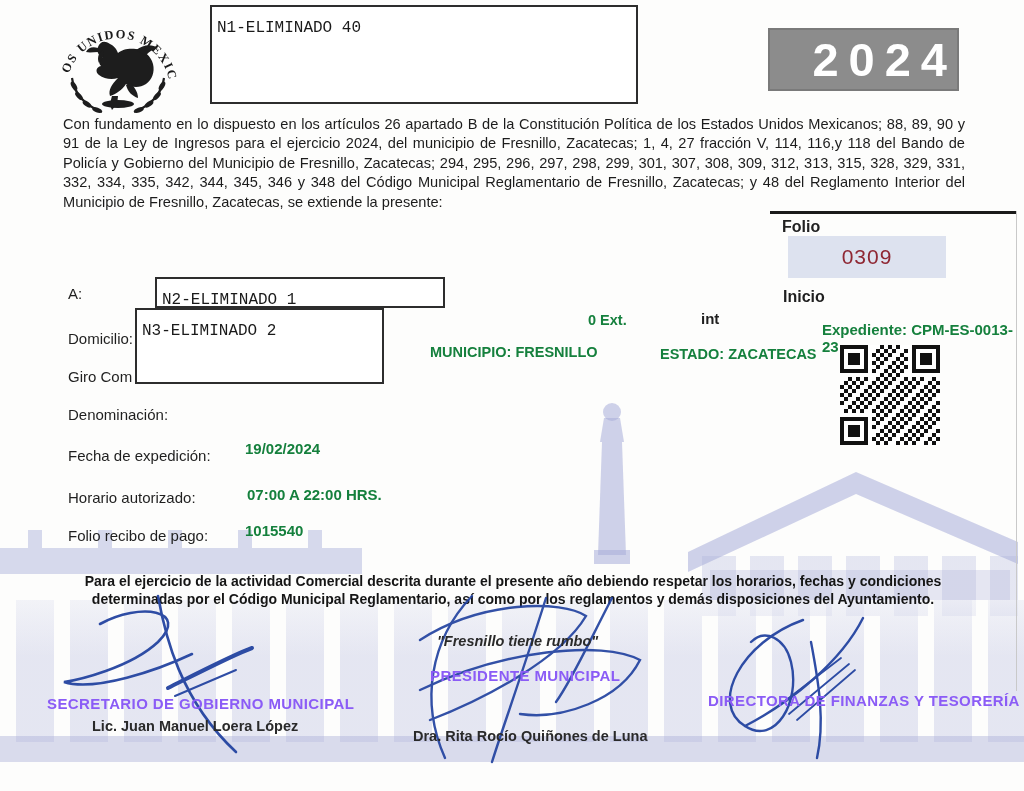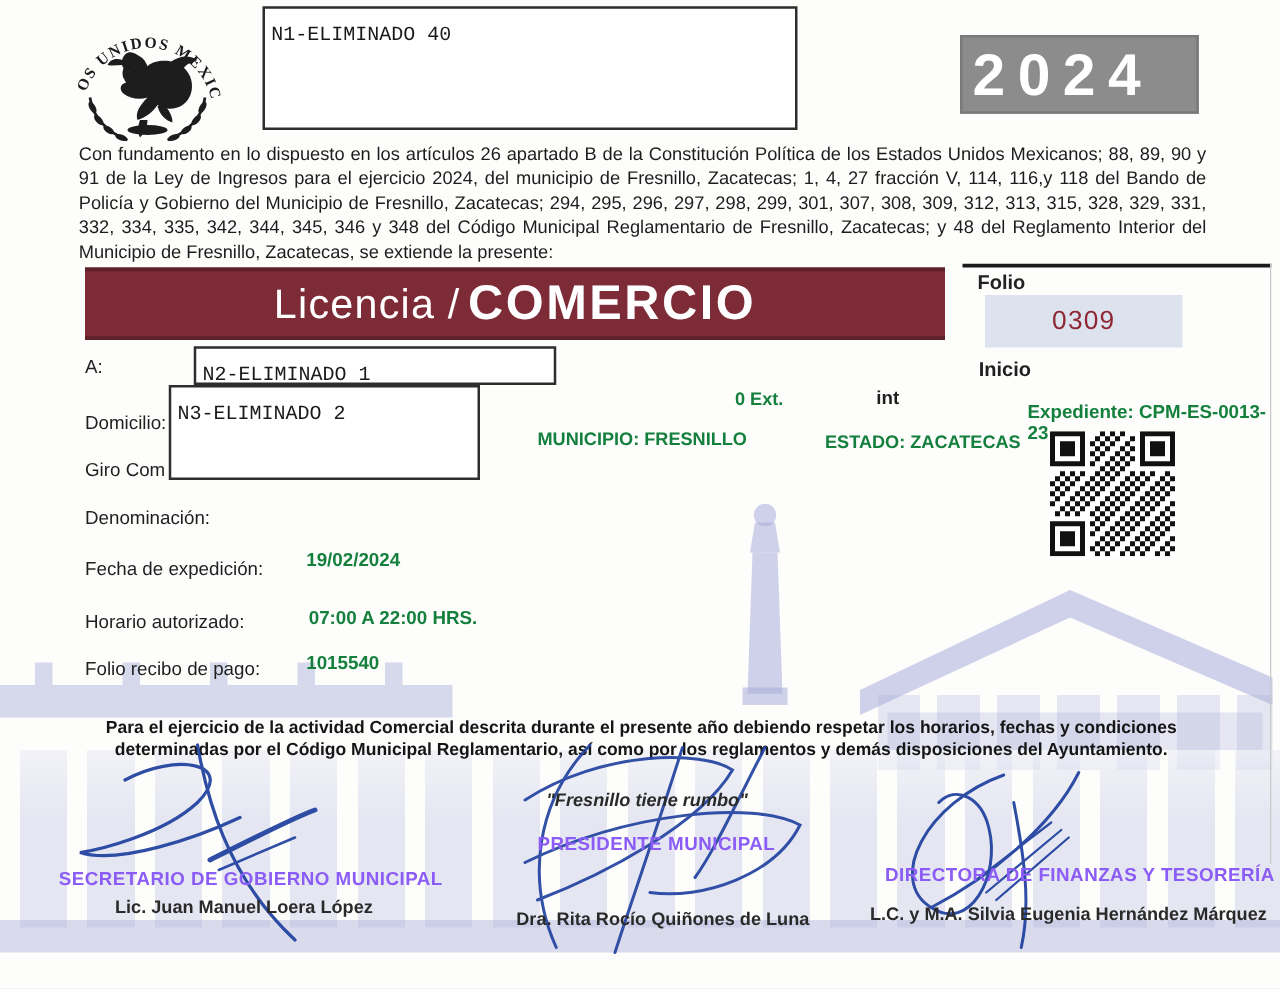--- a/index.html
+++ b/index.html
@@ -78,21 +78,21 @@
     font-size:14.6px; line-height:1.33; color:#1c1c1c; text-align:justify;
   }
   .footer-par {
     left:40px; top:573px; width:946px; text-align:center;
     font-size:14px; font-weight:700; line-height:1.26; color:#151515;
   }
 
   .badge-2024 {
     left:768px; top:28px; width:191px; height:63px;
     background:#8c8c8c; border:2px solid #7a7a7a;
-    display:flex; align-items:center; justify-content:flex-start;
+    display:flex; align-items:center; justify-content:flex-end;
     color:#ffffff; font-size:47px; font-weight:800; letter-spacing:10px;
     padding-left:8px;
   }
 
   .sig-title { font-size:15px; font-weight:700; color:#8b5cf6; letter-spacing:.4px; }
   .sig-name  { font-size:14.5px; font-weight:700; color:#2a2a2a; }
   .motto     { font-size:14.5px; font-style:italic; font-weight:700; color:#2a2a2a; }
   svg.ink { overflow:visible; }
 </style>
 </head>
@@ -159,24 +159,20 @@
   <div class="abs redact" style="left:210px; top:5px; width:428px; height:99px;">
     <span>N1-ELIMINADO 40</span>
   </div>
 
   <div class="abs badge-2024">
     <span>2024</span>
   </div>
 
   <div class="abs legal">Con fundamento en lo dispuesto en los artículos 26 apartado B de la Constitución Política de los Estados Unidos Mexicanos; 88, 89, 90 y 91 de la Ley de Ingresos para el ejercicio 2024, del municipio de Fresnillo, Zacatecas; 1, 4, 27 fracción V, 114, 116,y 118 del Bando de Policía y Gobierno del Municipio de Fresnillo, Zacatecas; 294, 295, 296, 297, 298, 299, 301, 307, 308, 309, 312, 313, 315, 328, 329, 331, 332, 334, 335, 342, 344, 345, 346 y 348 del Código Municipal Reglamentario de Fresnillo, Zacatecas; y 48 del Reglamento Interior del Municipio de Fresnillo, Zacatecas, se extiende la presente:</div>
 
-  <div class="abs banner">
-    <span class="t1">Licencia /</span>
-    <span class="t2">COMERCIO</span>
-  </div>
 
   <div class="abs folio-topline"></div>
   <div class="abs folio-label">Folio</div>
   <div class="abs folio-box">
     <span class="folio-value">0309</span>
   </div>
   <div class="abs scan-line-v"></div>
 
   <div class="abs lbl" style="left:68px; top:285px;">A:</div>
   <div class="abs redact" style="left:155px; top:277px; width:290px; height:31px;">
@@ -439,15 +435,14 @@
 
   <div class="abs motto" style="left:437px; top:633px;">"Fresnillo tiene rumbo"</div>
 
   <div class="abs sig-name" style="left:92px; top:718px;">Lic. Juan Manuel Loera López</div>
   <div class="abs sig-title" style="left:47px; top:695px;">SECRETARIO DE GOBIERNO MUNICIPAL</div>
 
   <div class="abs sig-title" style="left:430px; top:667px; font-weight:600;">PRESIDENTE MUNICIPAL</div>
   <div class="abs sig-name" style="left:413px; top:728px;">Dra. Rita Rocío Quiñones de Luna</div>
 
   <div class="abs sig-title" style="left:708px; top:692px;">DIRECTORA DE FINANZAS Y TESORERÍA</div>
-  <div class="abs sig-name" style="left:696px; top:724px;">L.C. y M.A. Silvia Eugenia Hernández Márquez</div>
 
 </div>
 
 </body></html>

